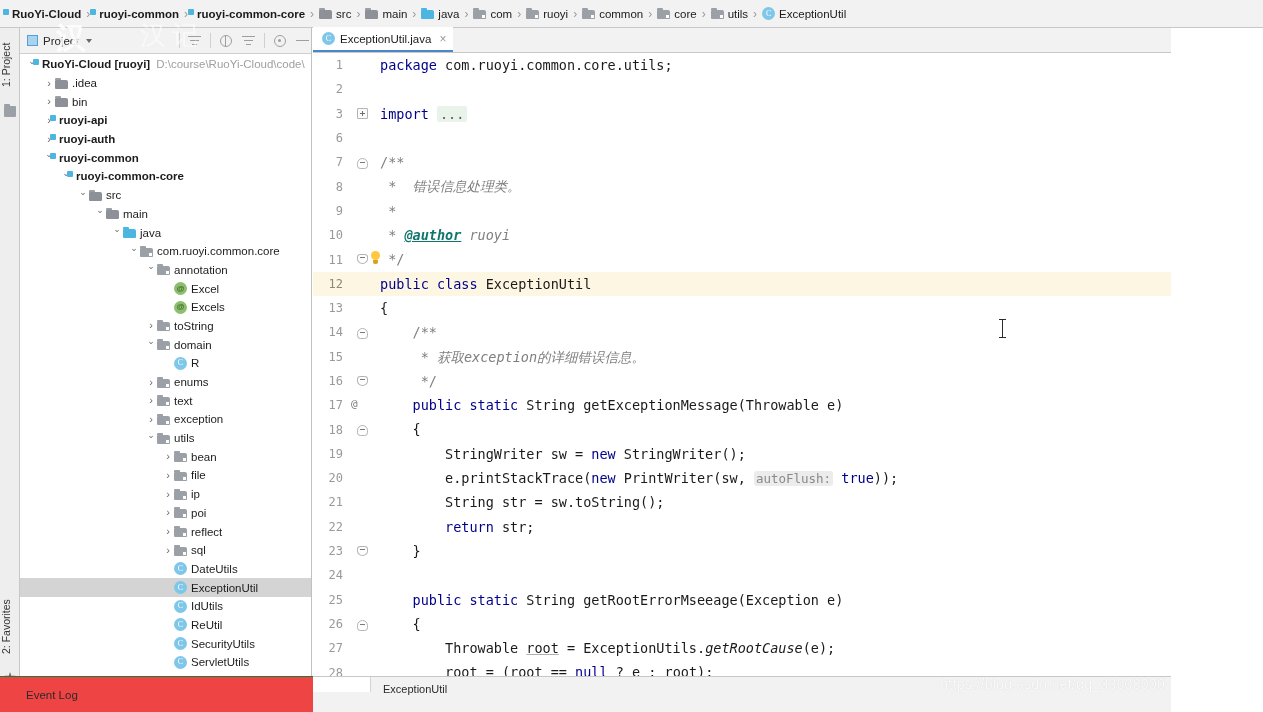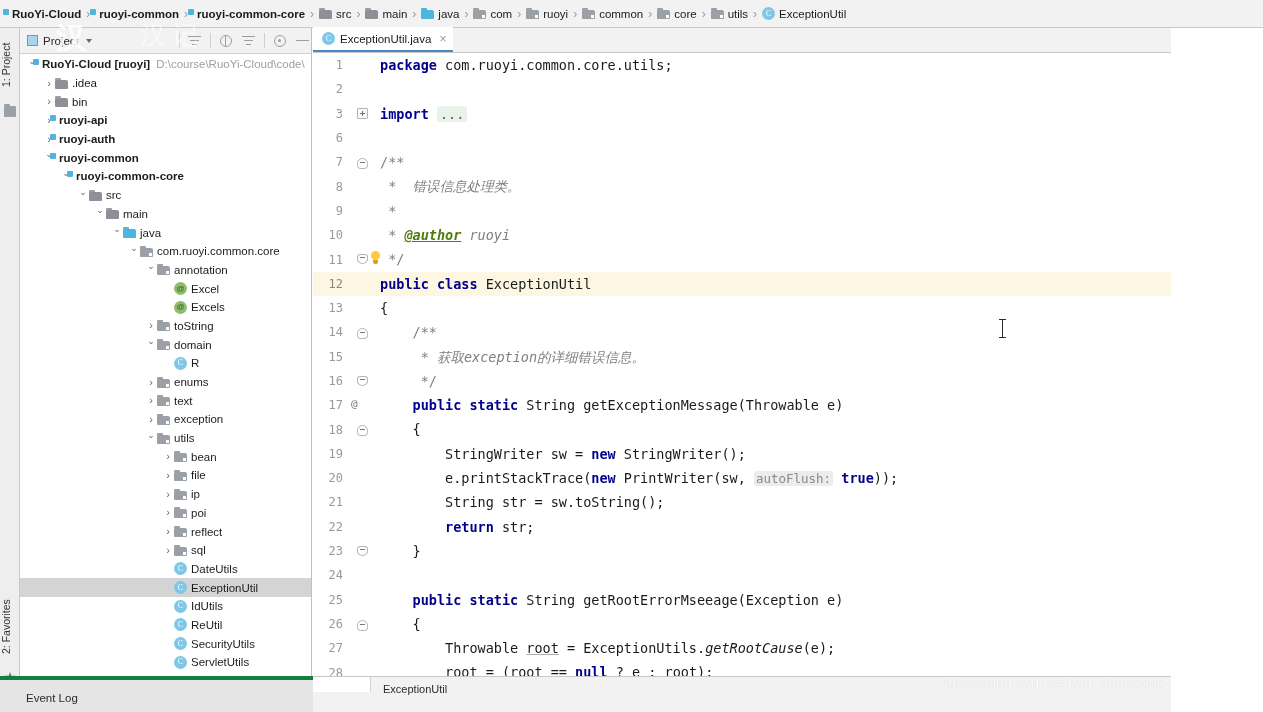--- a/index.html
+++ b/index.html
@@ -240,24 +240,24 @@
   }
   .atmark {
     position: absolute; left: 38px; top: 4px; font-size: 11px; color: #7a7a7a;
     font-family: "DejaVu Sans Mono", monospace;
   }
   .ctext {
     font-family: "DejaVu Sans Mono", monospace; font-size: 13.5px;
     color: #1a1a1a; white-space: pre; line-height: 24.3px;
     padding-left: 0px;
   }
-  .kw { color: #00008c; font-weight: bold; }
+  .kw { color: #00008c; font-weight: normal; }
   .cmt { color: #7f7f7f; font-style: italic; }
   .cmtplain { color: #7f7f7f; }
-  .anno { color: #4d7c0f; font-style: italic; font-weight: bold; text-decoration: underline; }
+  .anno { color: #0f766e; font-style: italic; font-weight: bold; text-decoration: underline; }
   .fold-dots {
     background: #e9f3e9; color: #5a5a5a; border-radius: 2px; padding: 0 3px;
   }
   .hint {
     background: #ececec; color: #8a8a8a; border-radius: 3px; padding: 0px 2px;
     font-size: 12.5px;
   }
   .ital { font-style: italic; }
   .undl { text-decoration: underline; text-decoration-color: #b0b0b0; }
   .caret {
@@ -278,21 +278,21 @@
   .bb-tab {
     position: absolute; left: 0; top: 0; width: 58px; height: 15px;
     background: #ffffff; border-right: 1px solid #d3d3d3;
   }
   .bb-status {
     position: absolute; left: 70px; top: 6px;
     font-size: 11px; color: #2b2b2b;
   }
   .leftbottom {
     position: absolute; left: 0; bottom: 0; width: 313px; height: 36px;
-    background: #e5e5e5; border-top: 4px solid #15803d;
+    background: #ef4444; border-top: 1px solid #15803d;
   }
   .eventlog {
     position: absolute; left: 26px; top: 12px;
     font-size: 11.5px; color: #2b2b2b; white-space: nowrap;
   }
   .watermark {
     position: absolute; right: 6px; bottom: 20px;
     font-size: 14px; color: #ffffff; opacity: .72;
     font-family: "Liberation Sans", sans-serif; letter-spacing: .3px;
     text-shadow: 0 0 1px rgba(180,180,180,.9);

